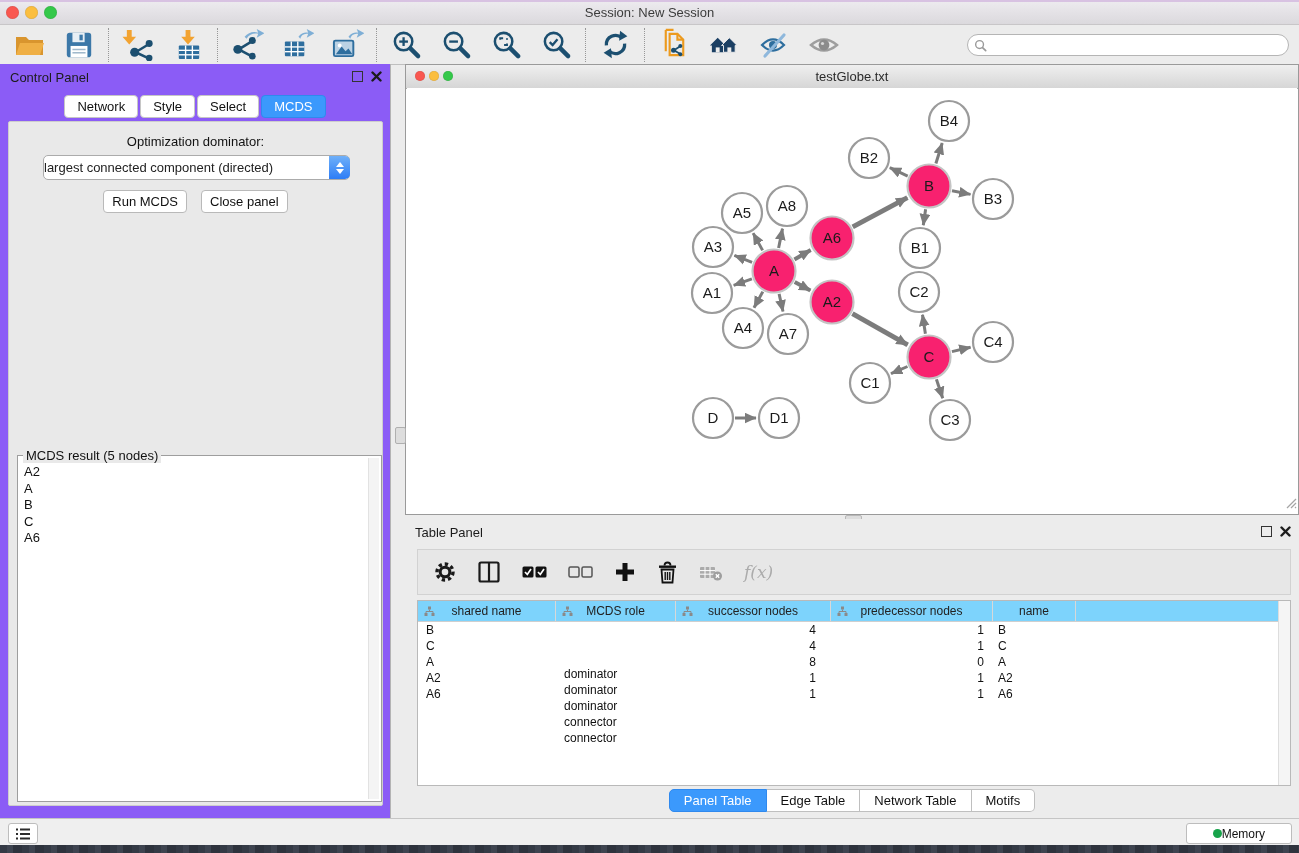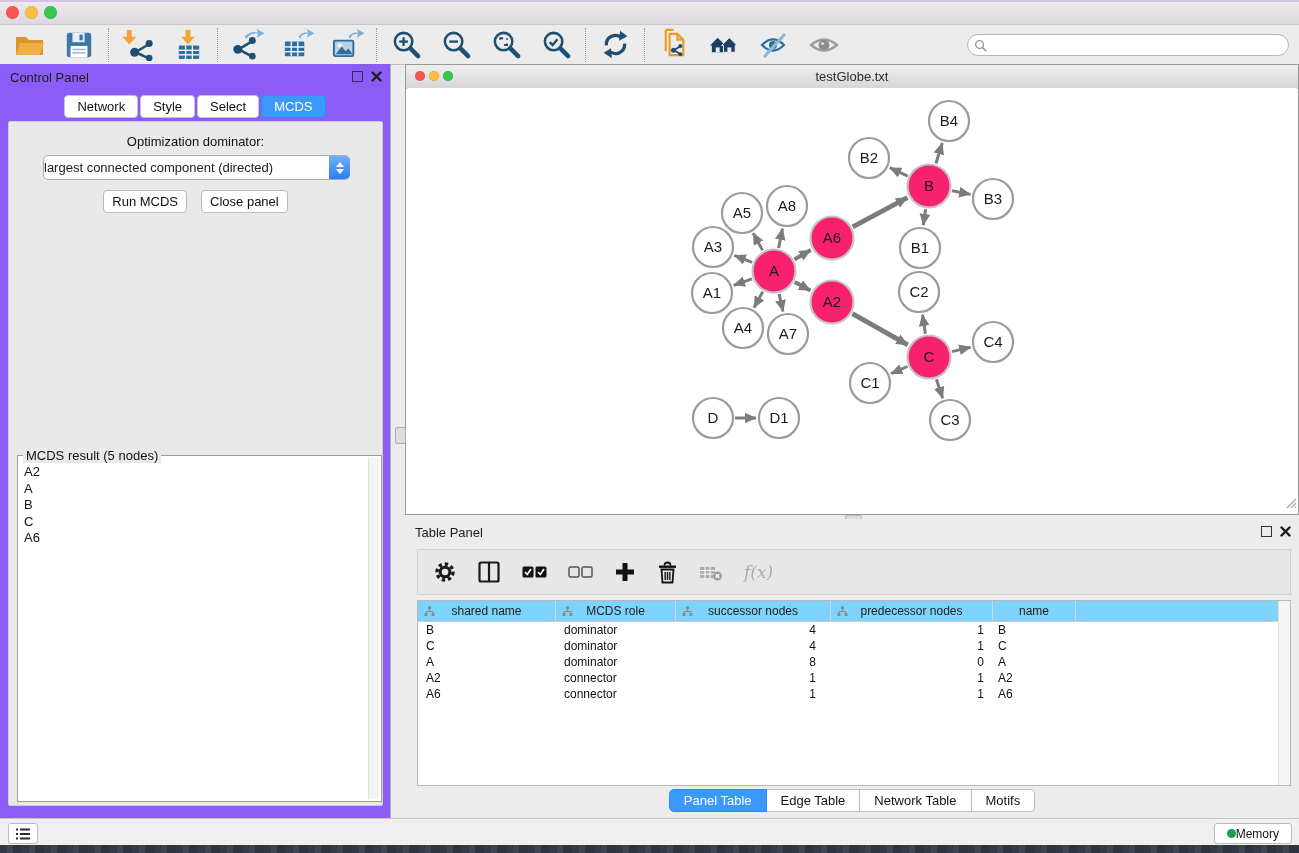--- a/index.html
+++ b/index.html
@@ -81,54 +81,55 @@
   .fx-label{font-family:"DejaVu Serif",serif;font-style:italic;font-size:17px;color:#ABABAB;}
   .ttable{position:absolute;left:12px;right:8px;top:81px;bottom:32px;background:#fff;
     border:1px solid #B9B9B9;box-sizing:border-box;overflow:hidden;}
   .thead,.trow{display:grid;grid-template-columns:138px 120px 155px 162px 83px 1fr;}
   .thead{background:#7dd3fc;border-bottom:1px solid #CFCFCF;height:20px;}
   .thcell{position:relative;font-size:12px;color:#222;text-align:center;line-height:20px;
     border-right:1px solid #D8D8D8;cursor:pointer;}
   .thcell .colicon{position:absolute;left:6px;top:5px;}
   .trow{height:16px;}
   .tcell{font-size:12px;line-height:16px;color:#111;white-space:nowrap;}
-  .c0{padding-left:8px;} .c1{padding-left:8px;}
+  .c0{padding-left:8px;} .c1{padding-left:8px;margin-top:44px;}
   .c2{text-align:right;padding-right:15px;} .c3{text-align:right;padding-right:9px;}
   .c4{padding-left:5px;}
   .ttable .vscroll{position:absolute;top:0;bottom:0;right:0;width:11px;background:#F5F5F5;
     border-left:1px solid #DDD;}
   .tp-tabs{position:absolute;bottom:6px;left:0;right:0;display:flex;justify-content:center;}
   .tp-tab{background:#fff;border:1px solid #BFBFBF;border-left-width:0;font-size:13px;
     padding:3px 14px;color:#111;cursor:pointer;}
   .tp-tab:first-child{border-left-width:1px;border-radius:5px 0 0 5px;}
   .tp-tab:last-child{border-radius:0 5px 5px 0;}
   .tp-tab.active{background:#3B99FC;border-color:#2F89EE;color:#fff;}
   
   .statusbar{position:absolute;left:0;right:0;top:818px;height:27px;background:#EFEFEF;
     border-top:1px solid #C5C5C5;}
   .status-left-btn{position:absolute;left:8px;top:4px;width:28px;height:19px;background:#fff;
     border:1px solid #BDBDBD;border-radius:3px;display:flex;align-items:center;justify-content:center;cursor:pointer;}
   .memory-btn{position:absolute;right:7px;top:4px;height:19px;background:#fff;
     border:1px solid #BDBDBD;border-radius:3px;display:flex;align-items:center;
-    padding:0 12px;font-size:12px;color:#111;cursor:pointer;}
+    padding:0 26px;font-size:12px;color:#111;cursor:pointer;}
   .mem-dot{width:9px;height:9px;border-radius:50%;background:#17A34A;}
   .desktop-strip{position:absolute;left:0;right:0;bottom:0;height:8px;
     background:repeating-linear-gradient(90deg,#343A45 0 7px,#3E4450 7px 13px,#2E333D 13px 22px);}
 </style>
 </head>
 <body>
 
 <div id="window">
 
   <div class="titlebar">
     <div class="lights">
       <span class="light" style="background:#F95750"></span>
       <span class="light" style="background:#FBBE3F"></span>
       <span class="light" style="background:#35C84A"></span>
     </div>
+    <div class="title">Session: New Session</div>
   </div>
 
   <div class="toolbar">
     <div class="tb-group">
       <span class="tb-btn">
         <svg width="32" height="32" viewBox="0 0 32 32">
             <path d="M3 8 L13 8 L16 11 L30 11 L30 26 L3 26 Z" fill="#D9952E"></path>
             <path d="M7 14 L31 14 L27 26 L3 26 Z" fill="#EFAF45"></path>
           </svg>
       </span>

